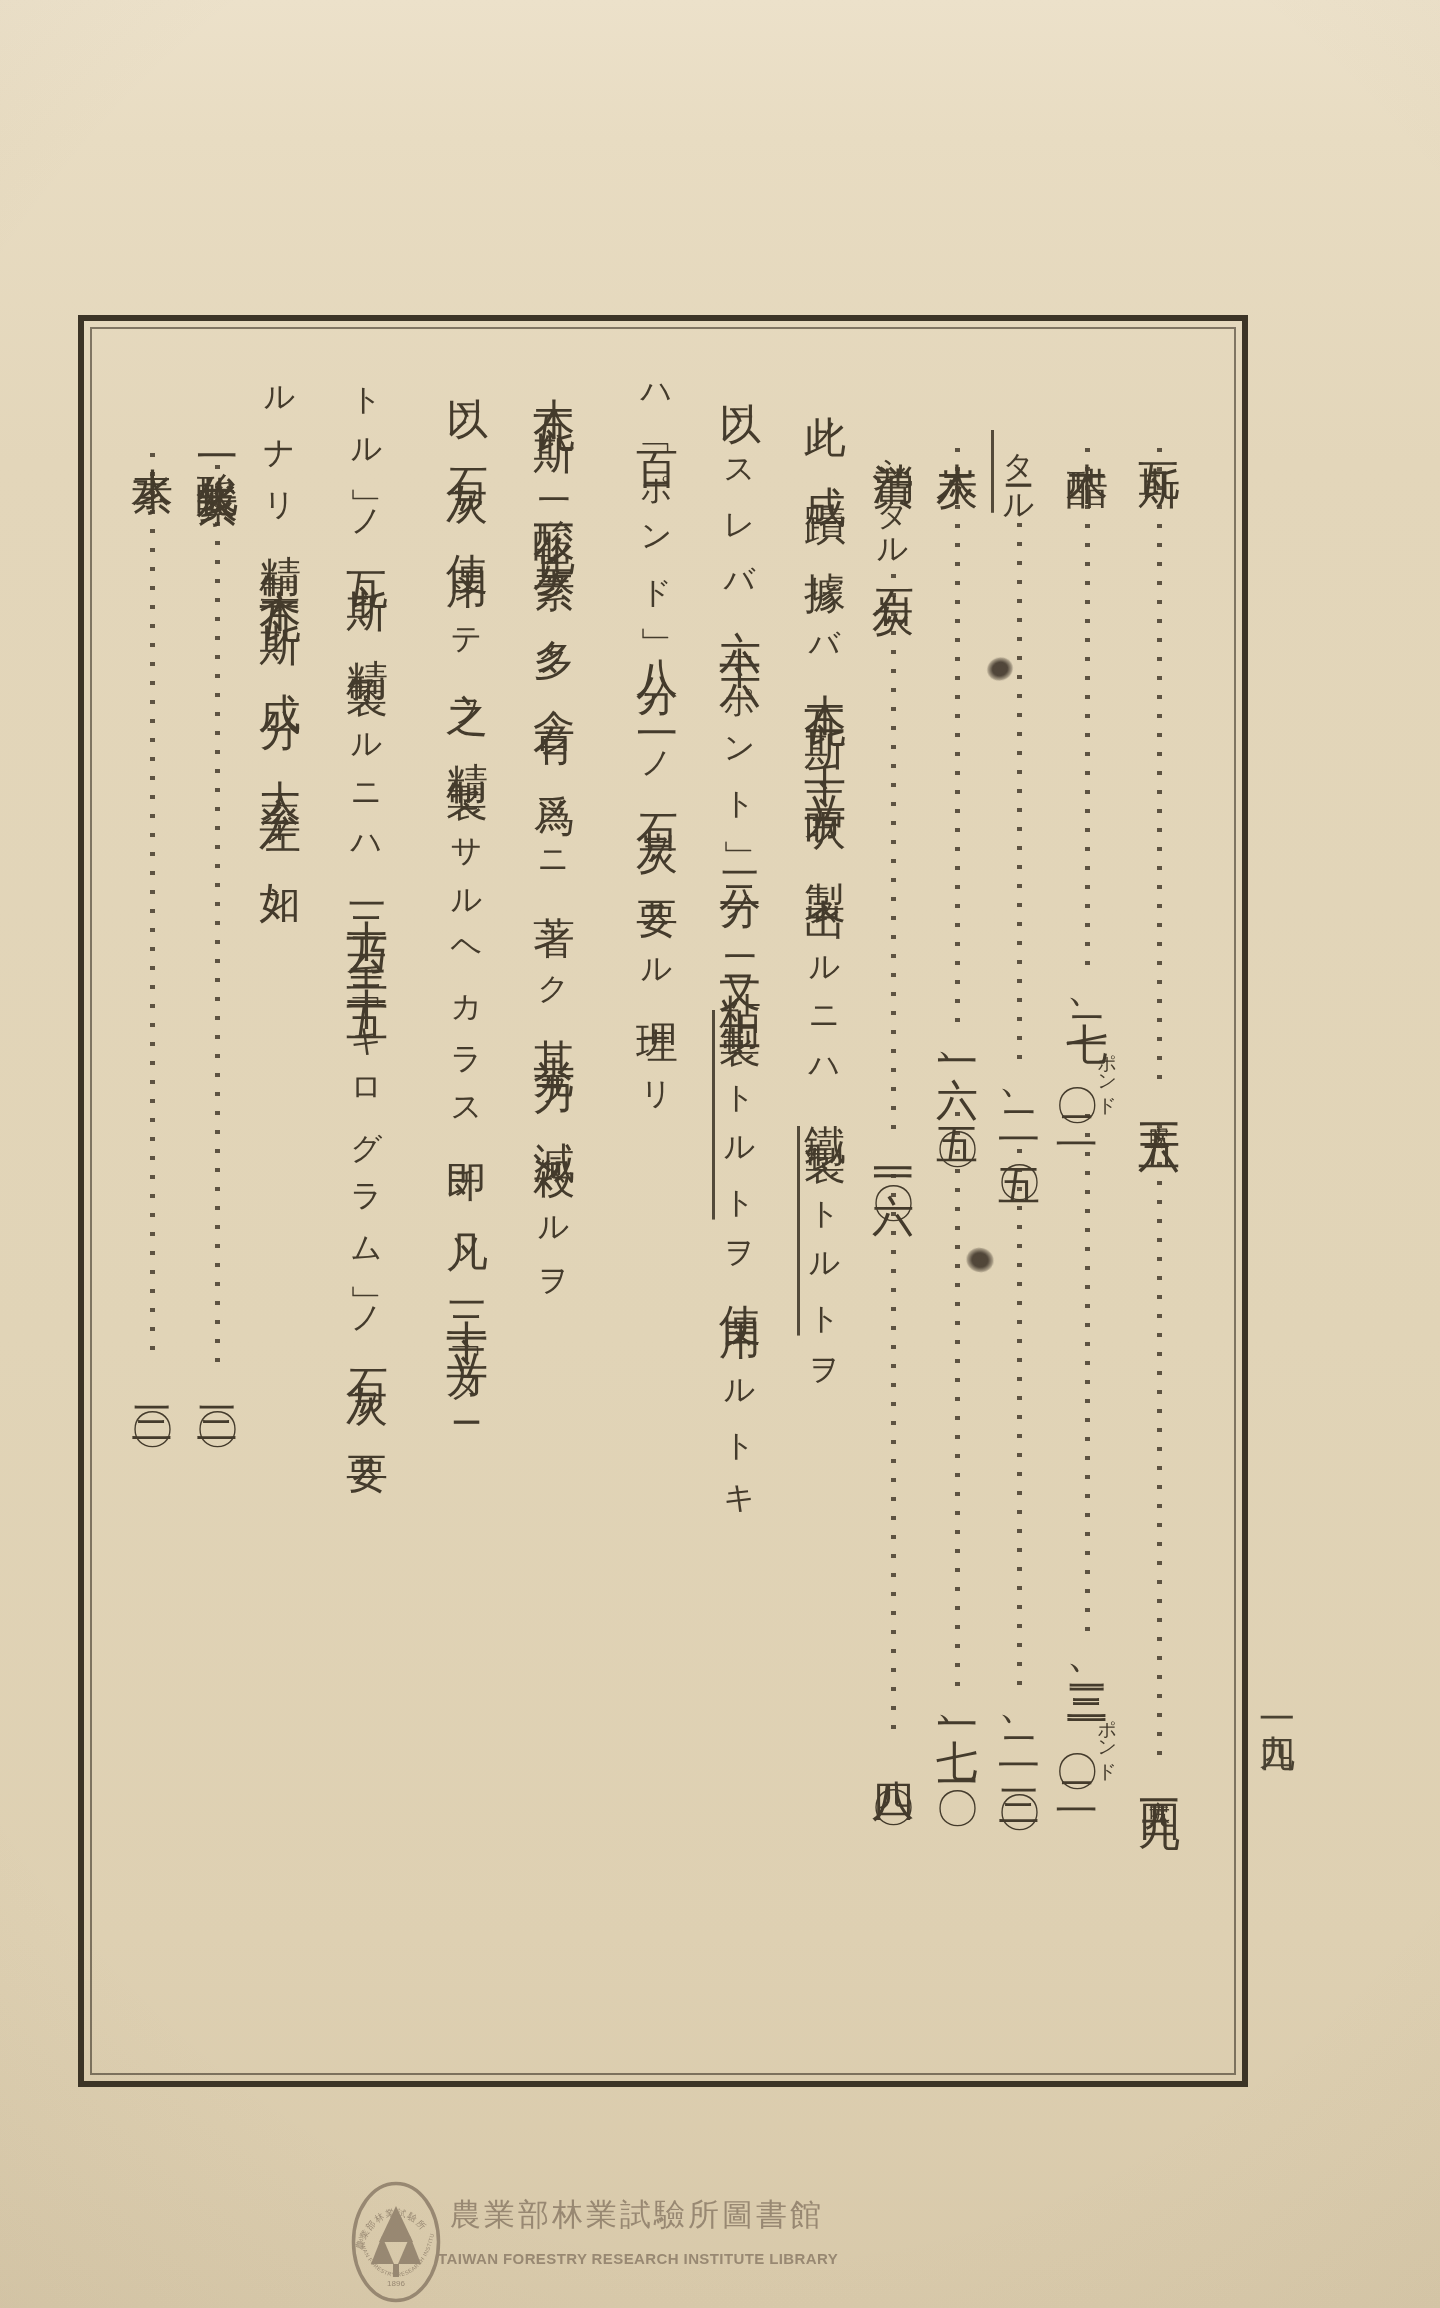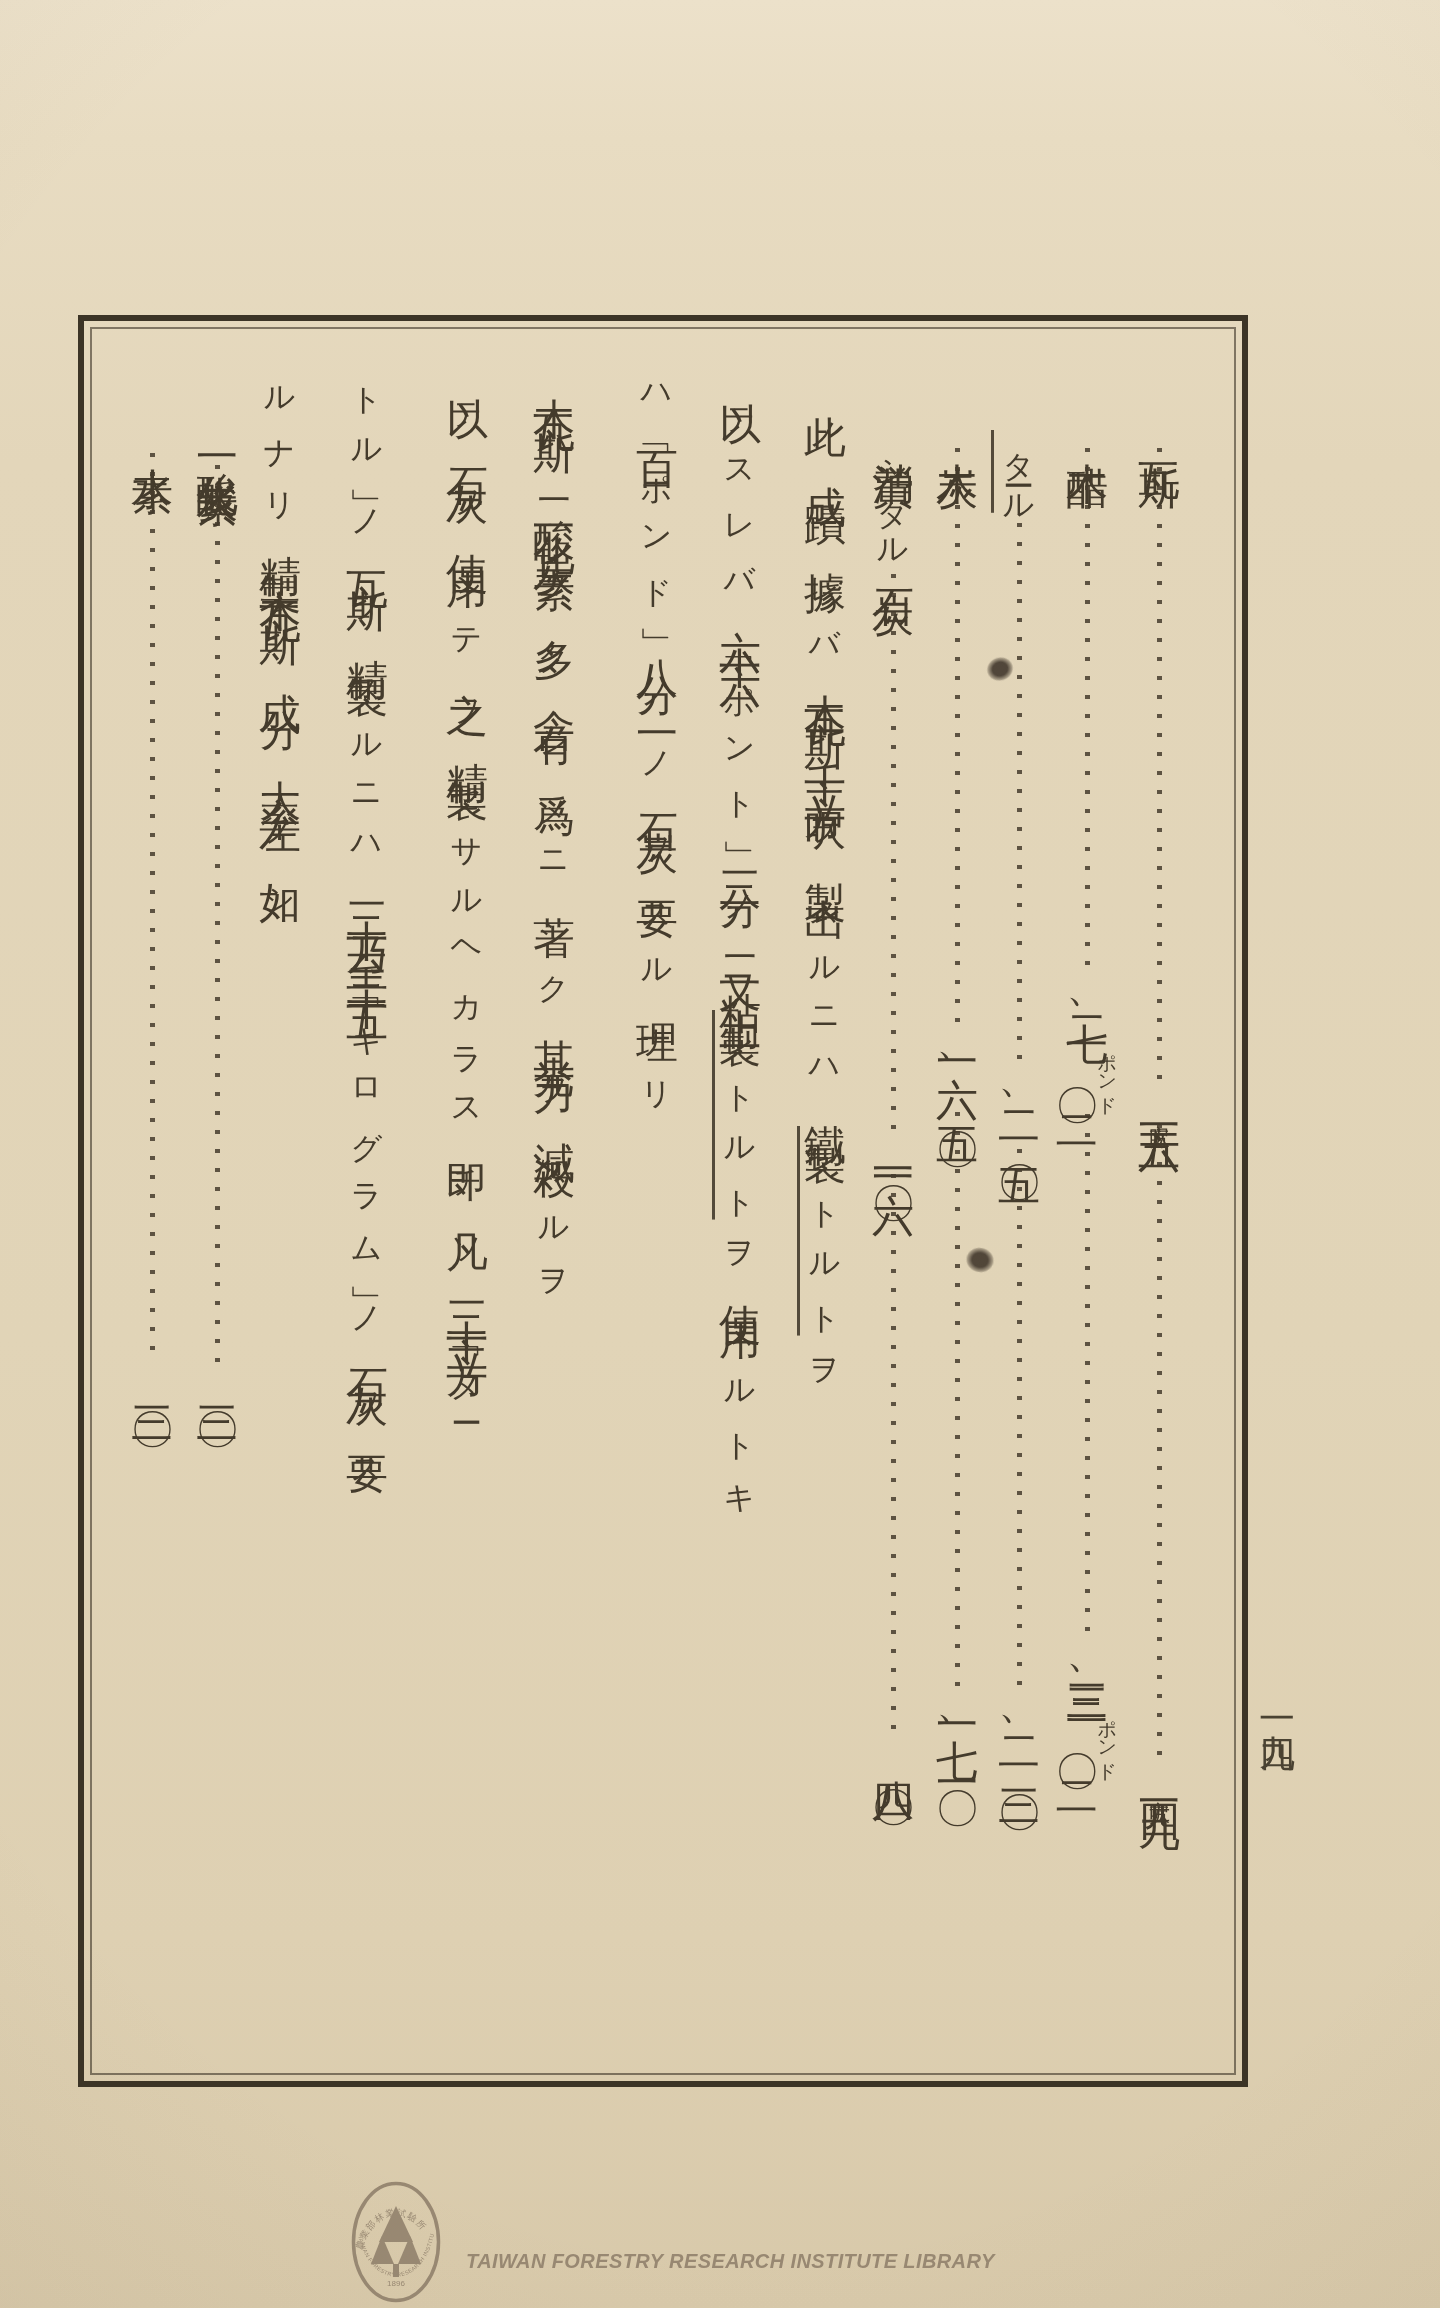--- a/index.html
+++ b/index.html
@@ -89,22 +89,22 @@
   .smudge.s1{left:982px;top:653px;width:36px;height:32px;transform:rotate(-18deg);}
   .smudge.s2{left:961px;top:1243px;width:38px;height:34px;transform:rotate(12deg);}
   
   .stamp{position:absolute;left:350px;top:2178px;width:760px;height:130px;color:var(--stamp);opacity:.82;}
   .stamp-logo{position:absolute;left:0;top:2px;width:92px;height:124px;}
   .stamp-cjk{
     position:absolute;left:100px;top:16px;font-size:31px;letter-spacing:3px;
     font-family:"DejaVu Sans","Liberation Sans",sans-serif;white-space:nowrap;
   }
   .stamp-en{
-    position:absolute;left:116px;top:72px;font-size:20px;font-weight:bold;letter-spacing:.4px;
-    font-family:"Liberation Sans","DejaVu Sans",sans-serif;white-space:nowrap;font-style:italic;
+    position:absolute;left:88px;top:72px;font-size:15px;font-weight:bold;letter-spacing:.4px;
+    font-family:"Liberation Sans","DejaVu Sans",sans-serif;white-space:nowrap;
   }
 </style>
 </head>
 <body>
 
 <div class="paper"></div>
 <div class="vignette"></div>
 
 <div class="frame">
   <div class="frame-inner"></div>
@@ -202,14 +202,15 @@
     </text>
     <text font-size="5.6" letter-spacing="0.4" fill="currentColor" font-family="'Liberation Sans','DejaVu Sans',sans-serif">
       <textPath href="#arcBot" startOffset="2">TAIWAN FORESTRY RESEARCH INSTITUTE</textPath>
     </text>
     <polygon points="46,26 63,62 29,62" fill="currentColor"></polygon>
     <polygon points="32,56 44,84 21,84" fill="currentColor"></polygon>
     <polygon points="60,56 71,84 48,84" fill="currentColor"></polygon>
     <rect x="43" y="84" width="6" height="13" fill="currentColor"></rect>
     <text x="46" y="106" font-size="8" text-anchor="middle" fill="currentColor" font-family="'Liberation Sans','DejaVu Sans',sans-serif">1896</text>
   </svg>
+  <div class="stamp-cjk">農業部林業試驗所圖書館</div>
   <div class="stamp-en">TAIWAN FORESTRY RESEARCH INSTITUTE LIBRARY</div>
 </div>
 
 </body></html>

